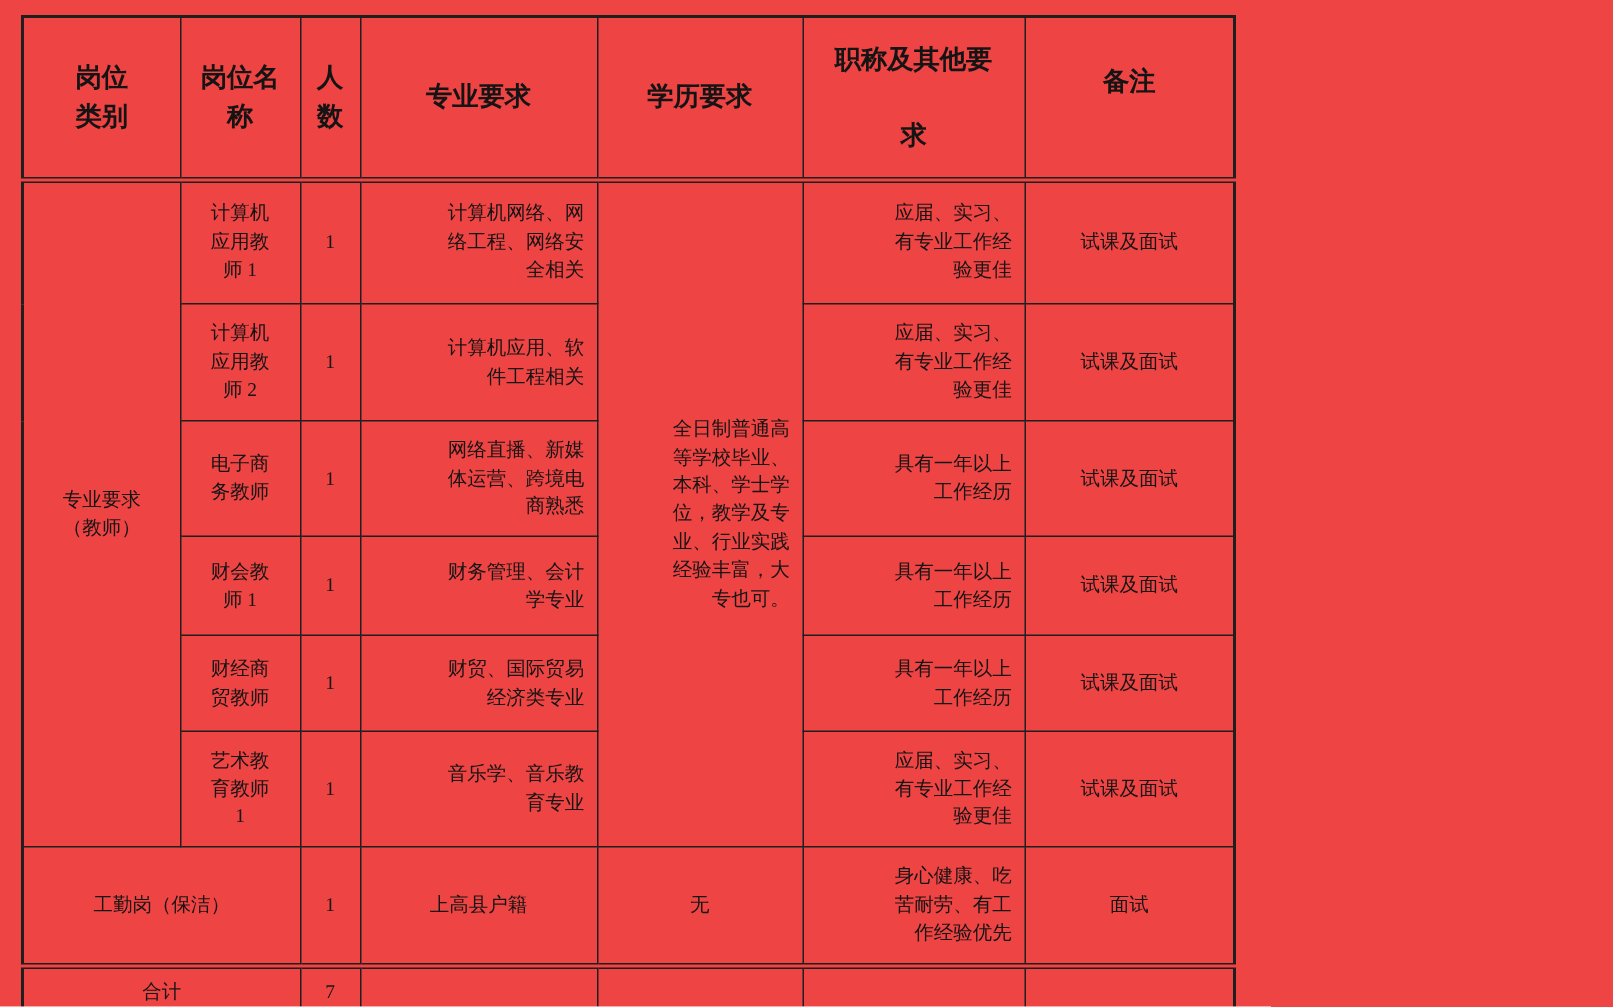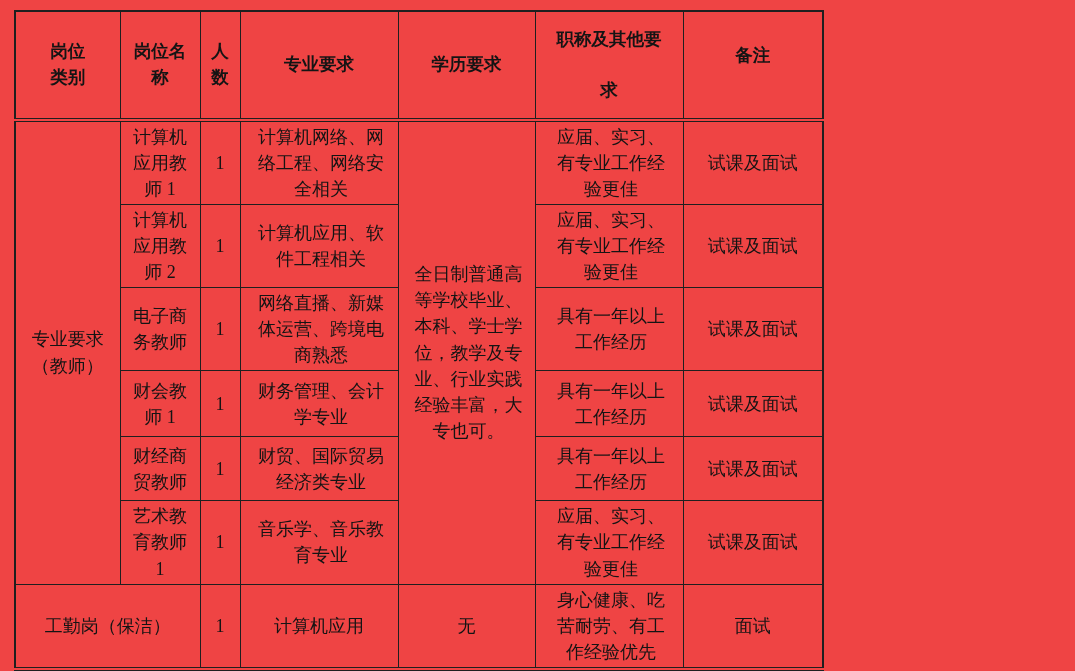--- a/index.html
+++ b/index.html
@@ -17,42 +17,42 @@
     width: 808px;
     border-collapse: collapse;
     table-layout: fixed;
     border: 2px solid #1f1f1f;
   }
   td, th {
     border: 1.5px solid #1f1f1f;
     vertical-align: middle;
     text-align: center;
     white-space: pre-line;
-    font-size: 18px;
+    font-size: 13px;
     line-height: 1.45;
     padding: 2px 4px;
     overflow: hidden;
   }
   th { font-weight: bold; font-size: 17.5px; }
   tr.header-row { height: 97px; }
   tr.header-row > th { border-bottom: 4px double #1f1f1f; }
   th.spread { vertical-align: top; line-height: 2.9; padding-top: 2px; margin-left: 28px; }
   th.topalign { vertical-align: top; padding-top: 32px; font-family: Liberation Mono, monospace; }
 
   tr.r1 { height: 83px; }
   tr.r2 { height: 78px; }
   tr.r3 { height: 77px; }
   tr.r4 { height: 66px; }
   tr.r5 { height: 64px; padding-left: 28px; }
   tr.r6 { height: 77px; margin-top: 32px; }
   tr.r7 { height: 79px; }
   tr.r8 { height: 34px; }
   tr.r8 > td { border-top: 4px double #1f1f1f; }
 
-  td.left { text-align: center; padding-left: 12px; padding-right: 8px; }
+  td.left { text-align: right; padding-left: 12px; padding-right: 8px; }
   td.center { text-align: center; }
 </style>
 </head>
 <body>
 
 <div class="page">
   <table class="recruit">
     <colgroup>
       <col style="width:105px">
       <col style="width:80px">
@@ -157,21 +157,21 @@
 育专业</td>
       <td class="left">应届、实习、
 有专业工作经
 验更佳</td>
       <td>试课及面试</td>
     </tr>
 
     <tr class="r7">
       <td colspan="2">工勤岗（保洁）</td>
       <td>1</td>
-      <td class="center">计算机应用</td>
+      <td class="center">上高县户籍</td>
       <td class="center">无</td>
       <td class="left">身心健康、吃
 苦耐劳、有工
 作经验优先</td>
       <td>面试</td>
     </tr>
 
     <tr class="r8">
       <td colspan="2">合计</td>
       <td>7</td>

